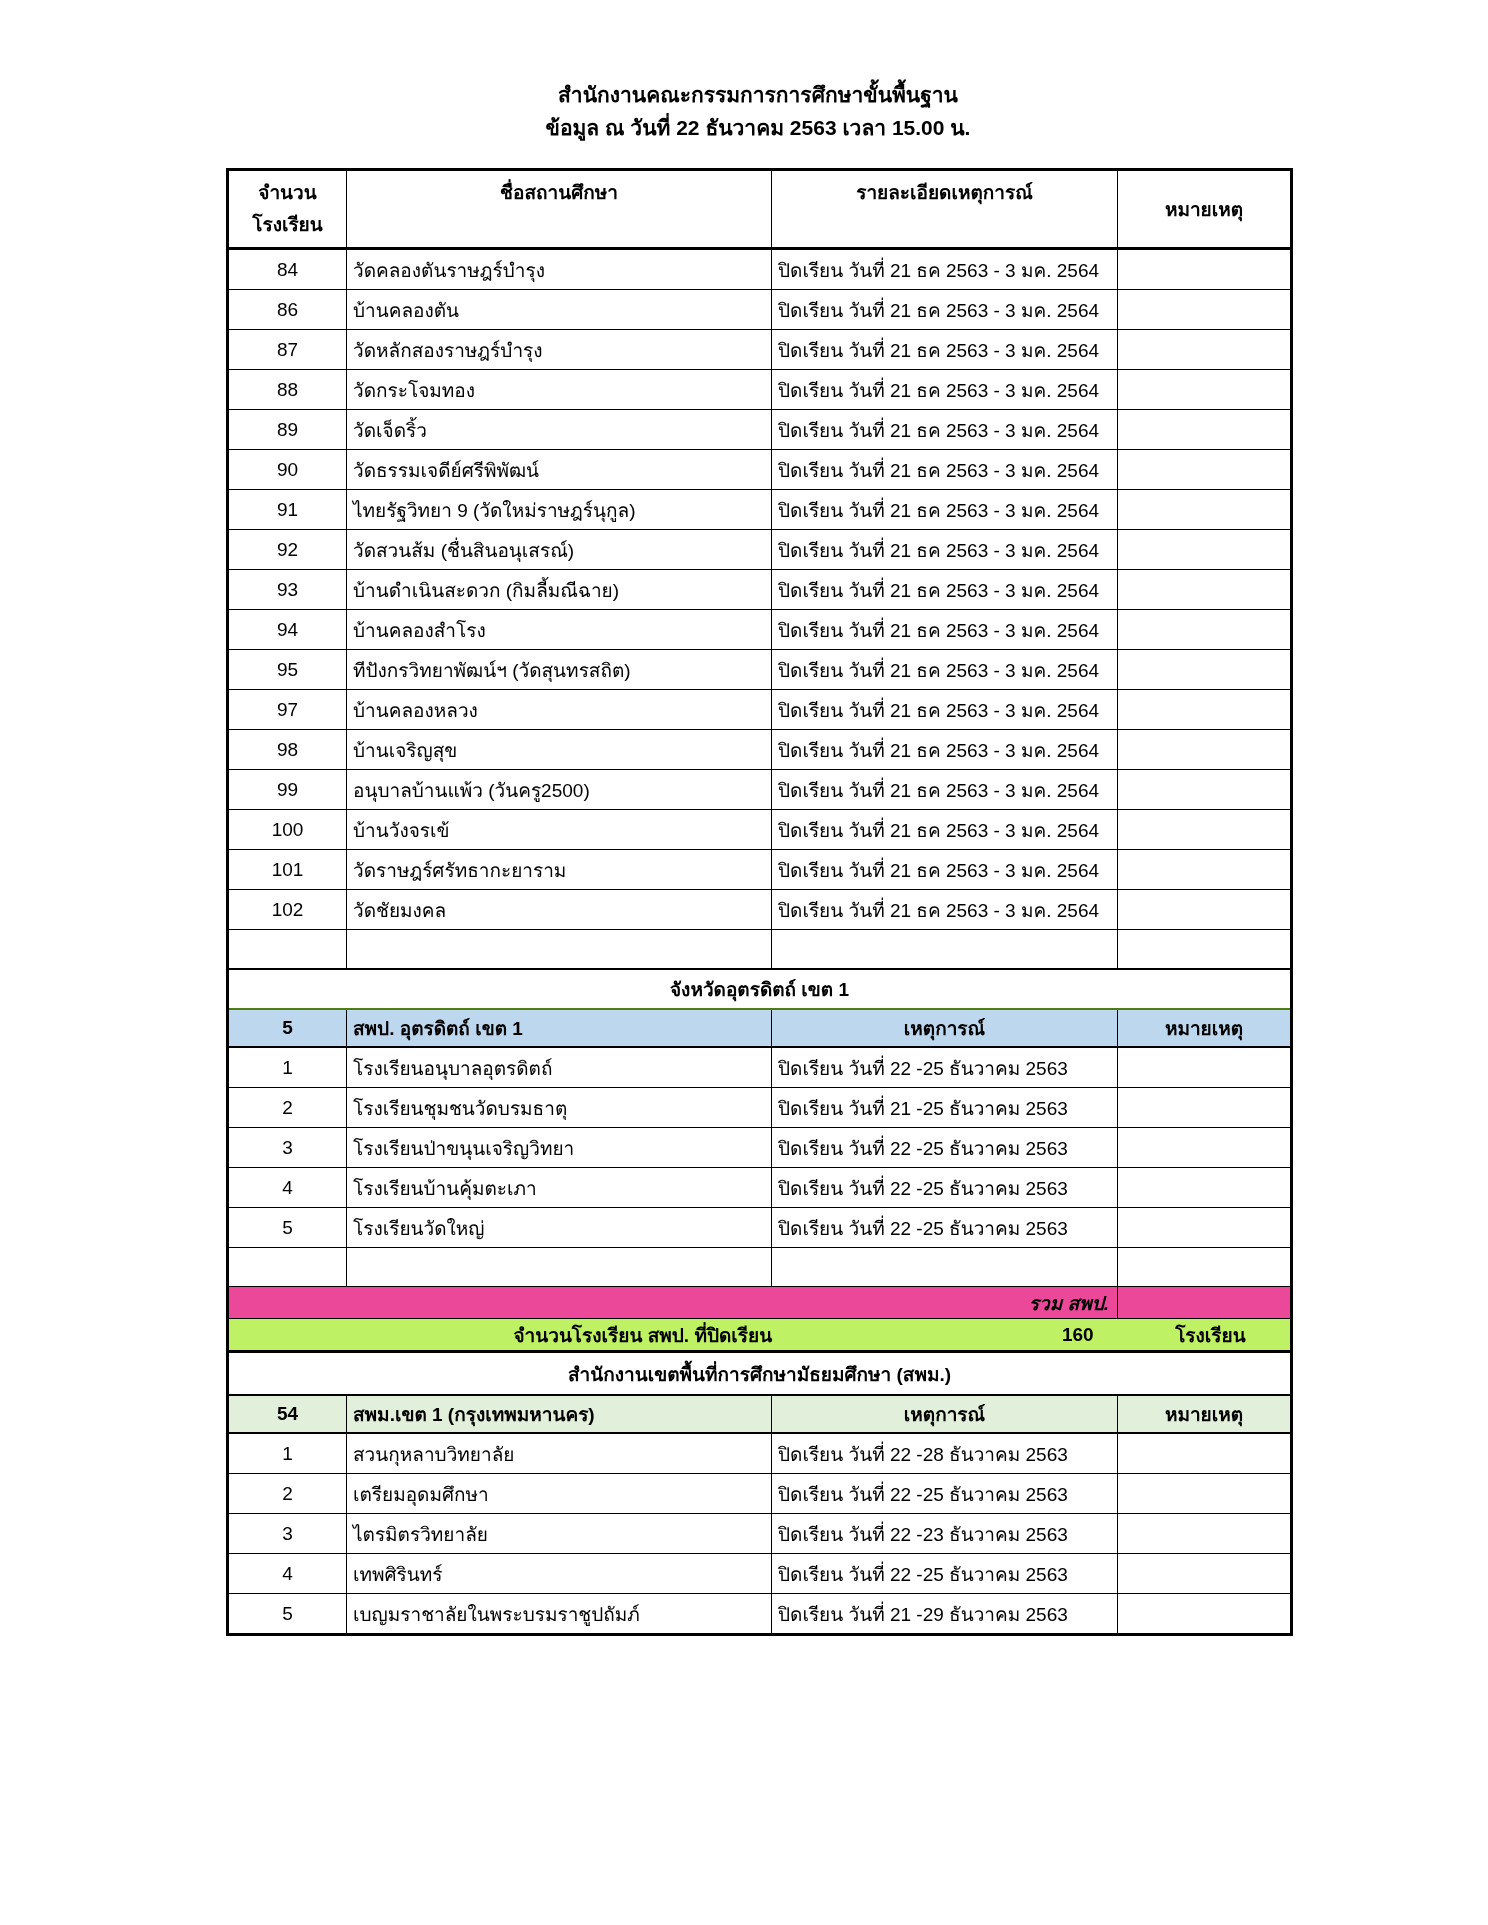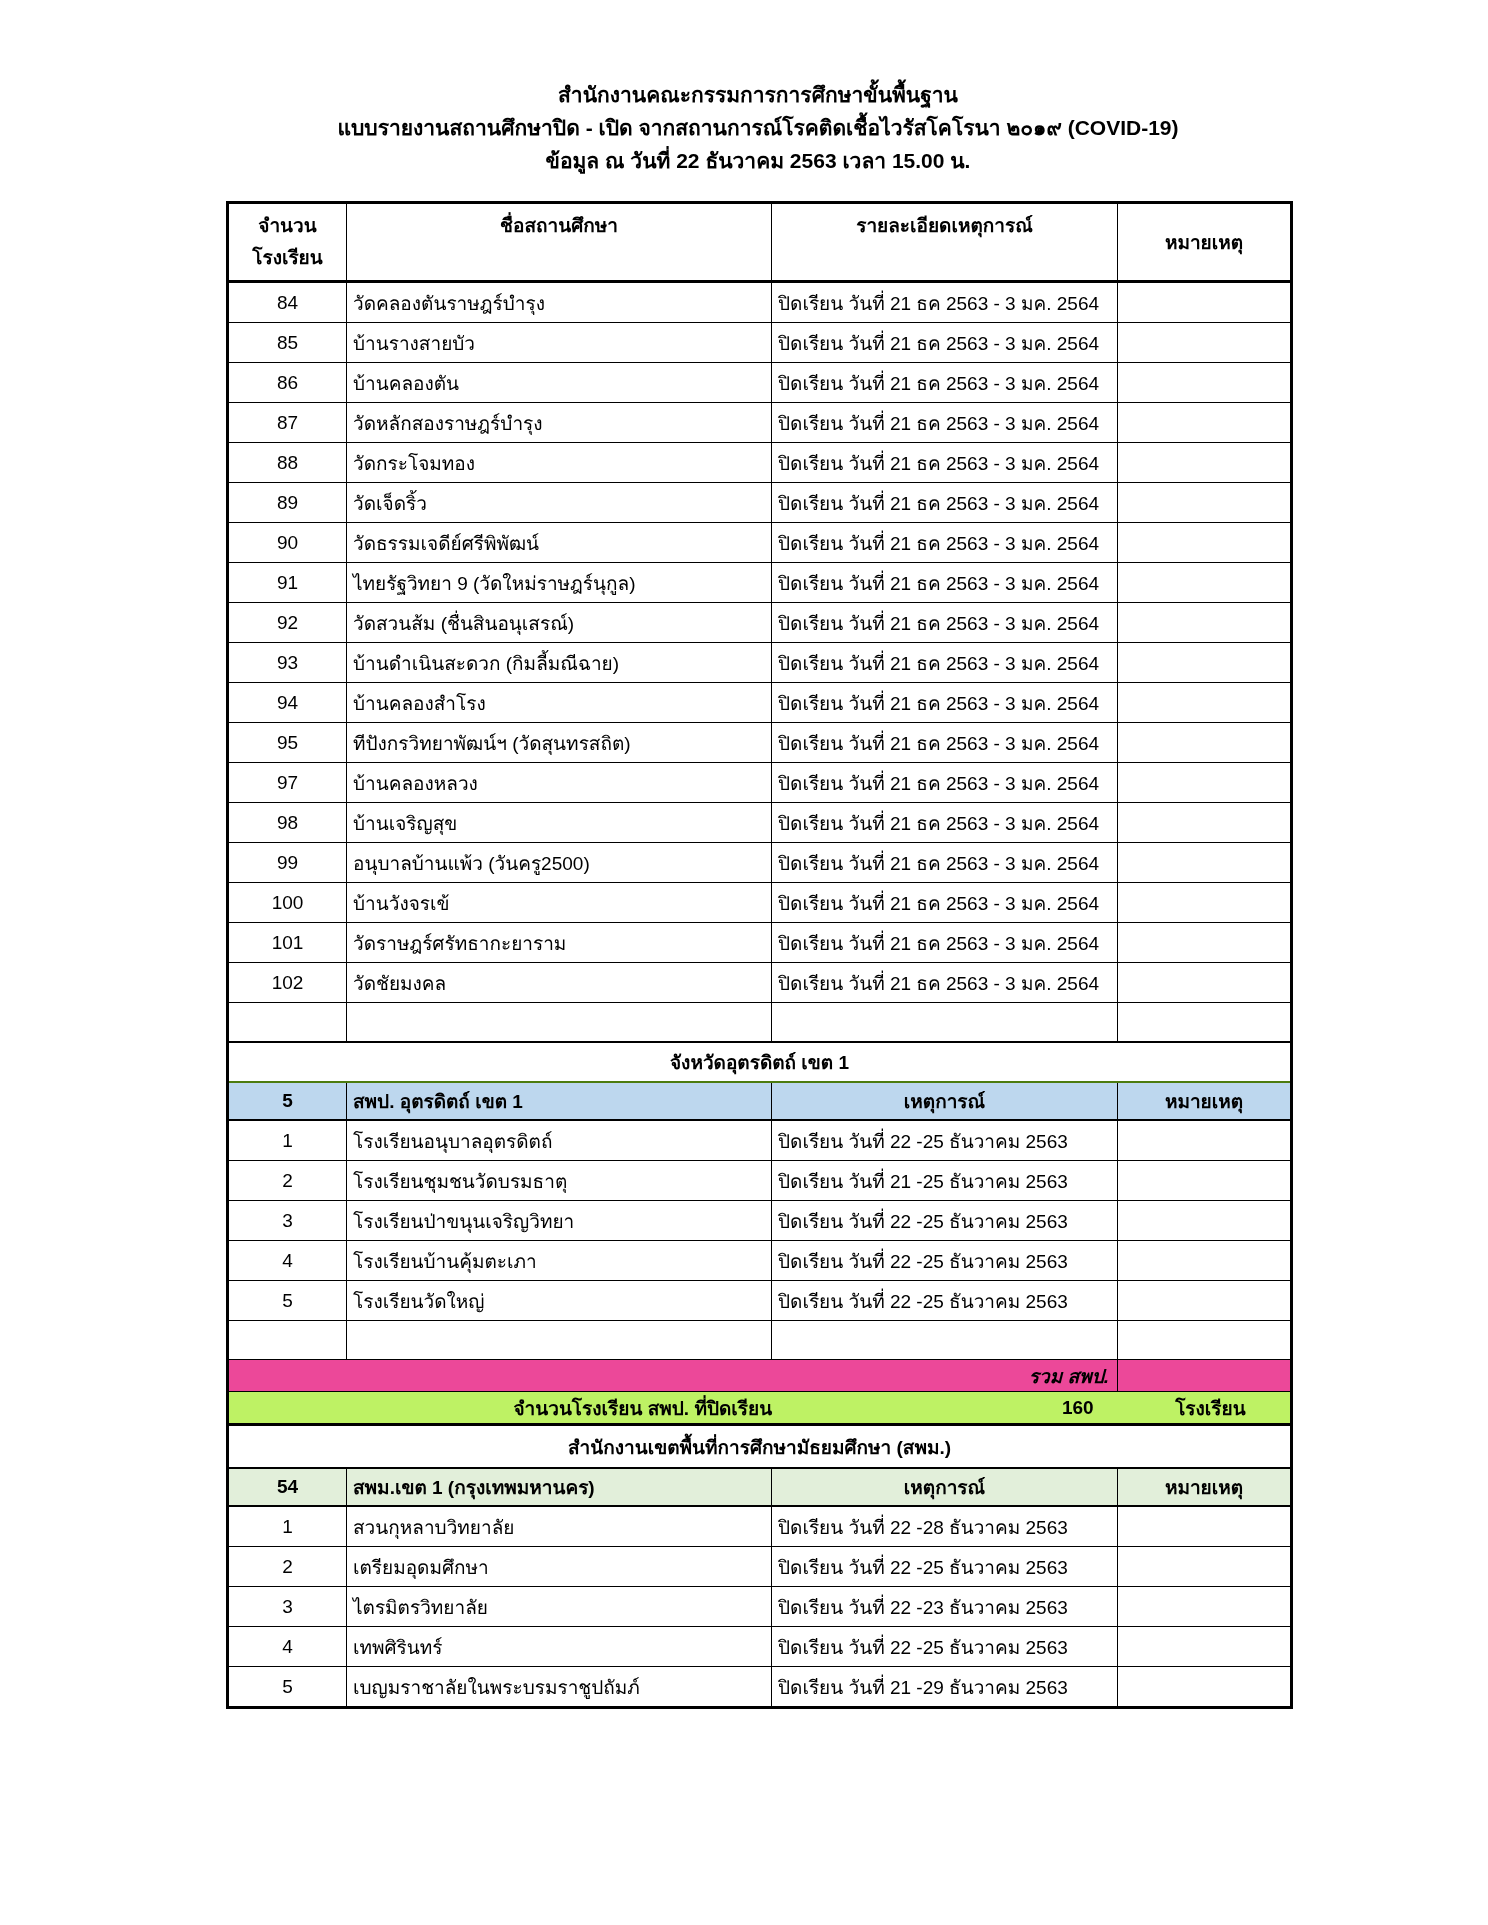--- a/index.html
+++ b/index.html
@@ -47,21 +47,20 @@
   .total-value{left:75%;width:10%;text-align:center;font-weight:bold;}
   .total-unit{left:85%;width:15%;text-align:center;font-weight:bold;}
   tr.spm-title td{height:41px;text-align:center;font-weight:bold;}
 </style>
 </head>
 <body>
 
 <div class="sheet">
   <div class="titles">
     <div>สำนักงานคณะกรรมการการศึกษาขั้นพื้นฐาน</div>
-    <div>แบบรายงานสถานศึกษาปิด - เปิด จากสถานการณ์โรคติดเชื้อไวรัสโคโรนา ๒๐๑๙ (COVID-19)</div>
     <div>ข้อมูล ณ วันที่ 22  ธันวาคม  2563 เวลา 15.00 น.</div>
   </div>
 
   <table>
     <colgroup>
         <col class="c1">
         <col class="c2">
         <col class="c3">
         <col class="c4">
       </colgroup>
@@ -79,26 +78,20 @@
       <td class="colnote">หมายเหตุ</td>
     </tr>
 
     <tr class="datarow">
           <td class="num">84</td>
           <td class="name">วัดคลองตันราษฎร์บำรุง</td>
           <td class="detail">ปิดเรียน วันที่ 21 ธค 2563 - 3 มค. 2564</td>
           <td></td>
         </tr>
     <tr class="datarow">
-          <td class="num">85</td>
-          <td class="name">บ้านรางสายบัว</td>
-          <td class="detail">ปิดเรียน วันที่ 21 ธค 2563 - 3 มค. 2564</td>
-          <td></td>
-        </tr>
-    <tr class="datarow">
           <td class="num">86</td>
           <td class="name"> บ้านคลองตัน</td>
           <td class="detail">ปิดเรียน วันที่ 21 ธค 2563 - 3 มค. 2564</td>
           <td></td>
         </tr>
     <tr class="datarow">
           <td class="num">87</td>
           <td class="name">วัดหลักสองราษฎร์บำรุง</td>
           <td class="detail">ปิดเรียน วันที่ 21 ธค 2563 - 3 มค. 2564</td>
           <td></td>

